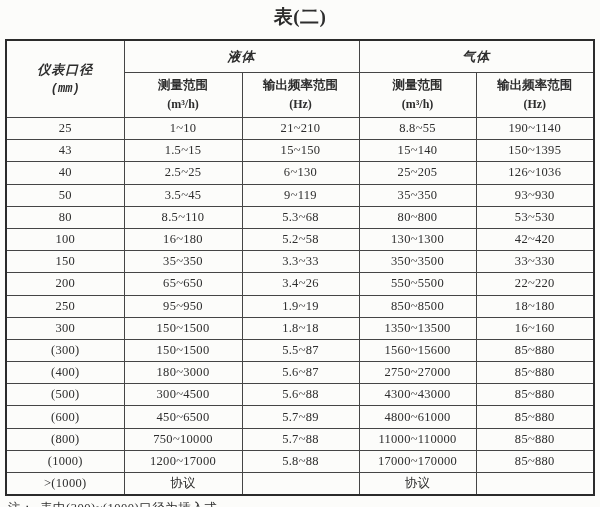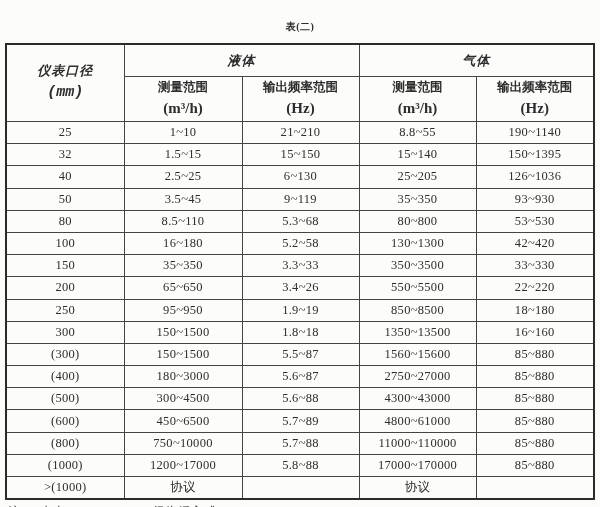--- a/index.html
+++ b/index.html
@@ -15,22 +15,22 @@
   .page {
     width: 600px;
     height: 507px;
     position: relative;
   }
   .title {
     display: flex;
     justify-content: center;
     align-items: baseline;
     gap: 34px;
-    padding-top: 20px;
-    font-size: 10px;
+    padding-top: 4px;
+    font-size: 19px;
     font-weight: bold;
     letter-spacing: 0.5px;
   }
   table.flow {
     width: 588px;
     margin: 9px auto 0 auto;
     border-collapse: collapse;
     table-layout: fixed;
     border: 2px solid #2b2b2b;
   }
@@ -38,21 +38,21 @@
     border: 1px solid #454545;
     text-align: center;
     vertical-align: middle;
     padding: 0;
     overflow: hidden;
     white-space: nowrap;
   }
   thead tr.group-row th { height: 31px; font-size: 13px; font-weight: bold; letter-spacing: 1px; font-style: italic; }
   thead tr.sub-row th { height: 44px; font-size: 12.5px; font-weight: bold; margin-top: 40px; }
   thead .two-line { line-height: 1.55; }
-  thead .unit { font-weight: bold; font-size: 15px; letter-spacing: 0; }
+  thead .unit { font-weight: bold; font-size: 12px; letter-spacing: 0; }
   .unit-mono { font-family: "Liberation Mono", "DejaVu Sans Mono", monospace; font-size: 11px; letter-spacing: -1px; }
   tbody td {
     height: 21.2px;
     font-size: 12.5px;
     letter-spacing: 0.3px;
   }
   .note {
     margin: 4px 0 0 8px;
     font-size: 12.5px;
     letter-spacing: 0.5px;
@@ -106,21 +106,21 @@
     </thead>
     <tbody>
         <tr>
           <td>25</td>
           <td>1~10</td>
           <td>21~210</td>
           <td>8.8~55</td>
           <td>190~1140</td>
         </tr>
         <tr>
-          <td>32</td>
+          <td>43</td>
           <td>1.5~15</td>
           <td>15~150</td>
           <td>15~140</td>
           <td>150~1395</td>
         </tr>
         <tr>
           <td>40</td>
           <td>2.5~25</td>
           <td>6~130</td>
           <td>25~205</td>

